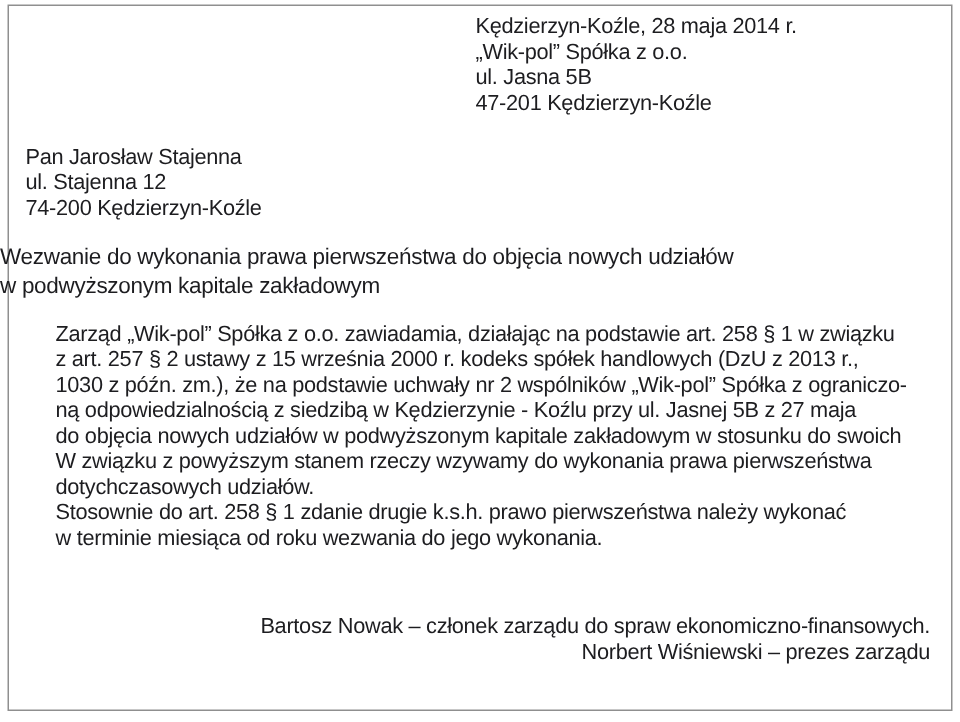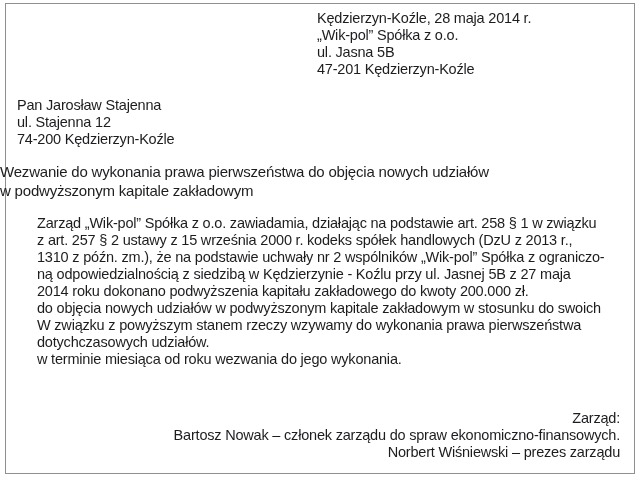--- a/index.html
+++ b/index.html
@@ -91,27 +91,26 @@
   </div>
 
   <div class="title-block">
     <div>Wezwanie do wykonania prawa pierwszeństwa do objęcia nowych udziałów</div>
     <div>w podwyższonym kapitale zakładowym</div>
   </div>
 
   <div class="body-block txt">
       <div>Zarząd „Wik-pol” Spółka z o.o. zawiadamia, działając na podstawie art. 258 § 1 w związku</div>
       <div>z art. 257 § 2 ustawy z 15 września 2000 r. kodeks spółek handlowych (DzU z 2013 r.,</div>
-      <div>1310 z późn. zm.), że na podstawie uchwały nr 2 wspólników „Wik-pol” Spółka z ograniczo-</div>
+      <div>1030 z późn. zm.), że na podstawie uchwały nr 2 wspólników „Wik-pol” Spółka z ograniczo-</div>
       <div>ną odpowiedzialnością z siedzibą w Kędzierzynie - Koźlu przy ul. Jasnej 5B z 27 maja</div>
-      <div>2014 roku dokonano podwyższenia kapitału zakładowego do kwoty 200.000 zł.</div>
       <div>do objęcia nowych udziałów w podwyższonym kapitale zakładowym w stosunku do swoich</div>
       <div>W związku z powyższym stanem rzeczy wzywamy do wykonania prawa pierwszeństwa</div>
       <div>dotychczasowych udziałów.</div>
+      <div>Stosownie do art. 258 § 1 zdanie drugie k.s.h. prawo pierwszeństwa należy wykonać</div>
       <div>w terminie miesiąca od roku wezwania do jego wykonania.</div>
     </div>
 
   <div class="signature-block txt">
-    <div>Zarząd:</div>
     <div>Bartosz Nowak – członek zarządu do spraw ekonomiczno-finansowych.</div>
     <div>Norbert Wiśniewski – prezes zarządu</div>
   </div>
 </div>
 
 </body></html>

